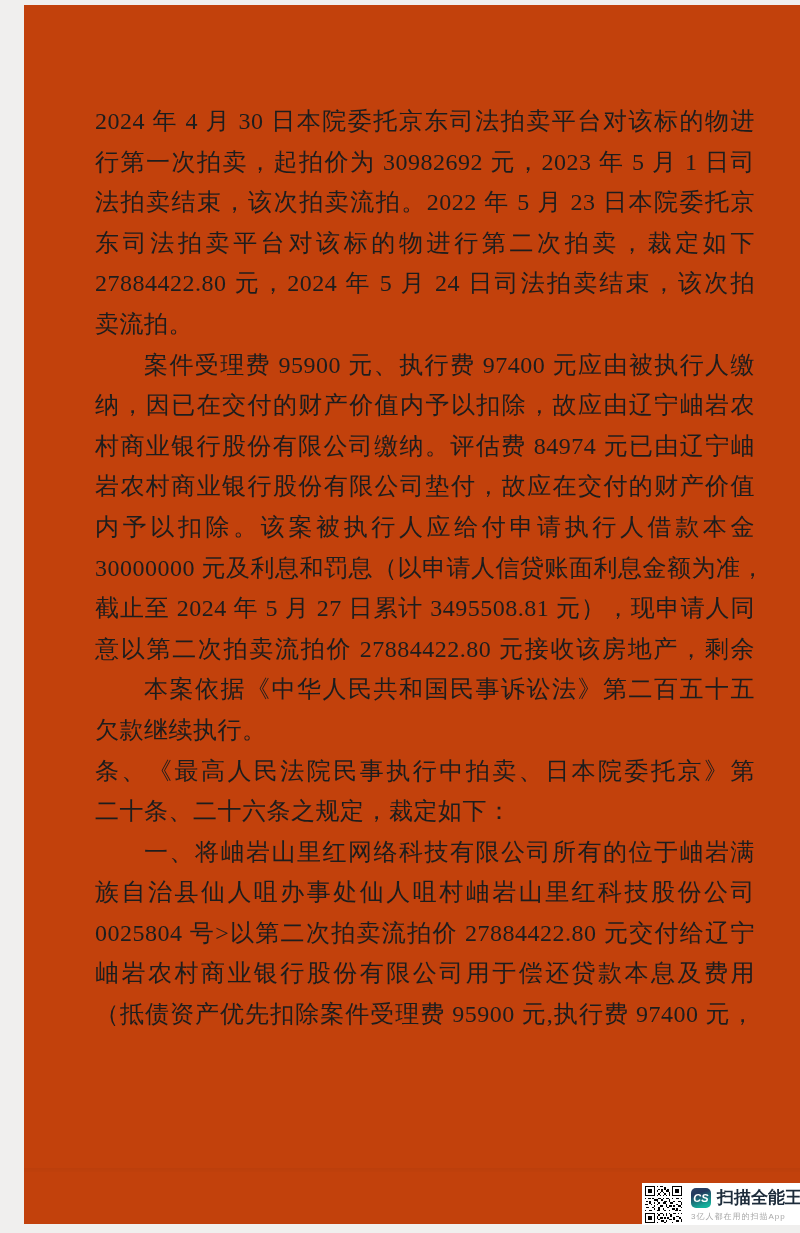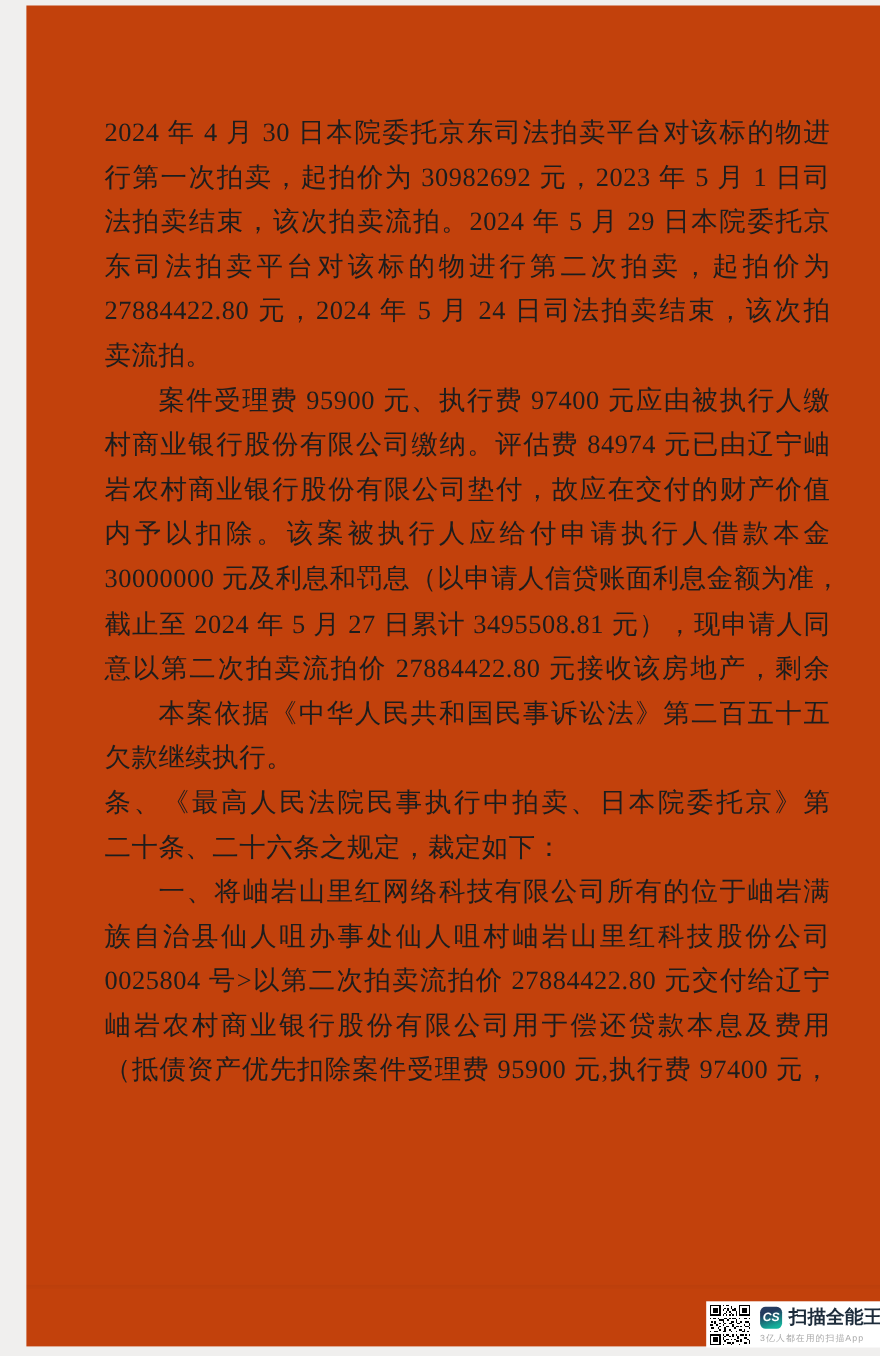--- a/index.html
+++ b/index.html
@@ -108,25 +108,26 @@
     font-family: "Liberation Sans", "DejaVu Sans", sans-serif;
   }
 </style>
 </head>
 <body>
 
 <div class="paper">
   <div class="text-block">
     <div class="line">2024 年 4 月 30 日本院委托京东司法拍卖平台对该标的物进</div>
     <div class="line">行第一次拍卖，起拍价为 30982692 元，2023 年 5 月 1 日司</div>
-    <div class="line">法拍卖结束，该次拍卖流拍。2024 年 5 月 29 日本院委托京</div>
-    <div class="line">东司法拍卖平台对该标的物进行第二次拍卖，起拍价为</div>
+    <div class="line">法拍卖结束，该次拍卖流拍。2022 年 5 月 23 日本院委托京</div>
+    <div class="line">东司法拍卖平台对该标的物进行第二次拍卖，裁定如下</div>
     <div class="line">27884422.80 元，2024 年 5 月 24 日司法拍卖结束，该次拍</div>
     <div class="line short">卖流拍。</div>
     <div class="line ind">案件受理费 95900 元、执行费 97400 元应由被执行人缴</div>
+    <div class="line">纳，因已在交付的财产价值内予以扣除，故应由辽宁岫岩农</div>
     <div class="line">村商业银行股份有限公司缴纳。评估费 84974 元已由辽宁岫</div>
     <div class="line">岩农村商业银行股份有限公司垫付，故应在交付的财产价值</div>
     <div class="line">内予以扣除。该案被执行人应给付申请执行人借款本金</div>
     <div class="line">30000000 元及利息和罚息（以申请人信贷账面利息金额为准，</div>
     <div class="line">截止至 2024 年 5 月 27 日累计 3495508.81 元），现申请人同</div>
     <div class="line">意以第二次拍卖流拍价 27884422.80 元接收该房地产，剩余</div>
     <div class="line ind">本案依据《中华人民共和国民事诉讼法》第二百五十五</div>
     <div class="line short">欠款继续执行。</div>
     <div class="line">条、《最高人民法院民事执行中拍卖、日本院委托京》第</div>
     <div class="line short">二十条、二十六条之规定，裁定如下：</div>

